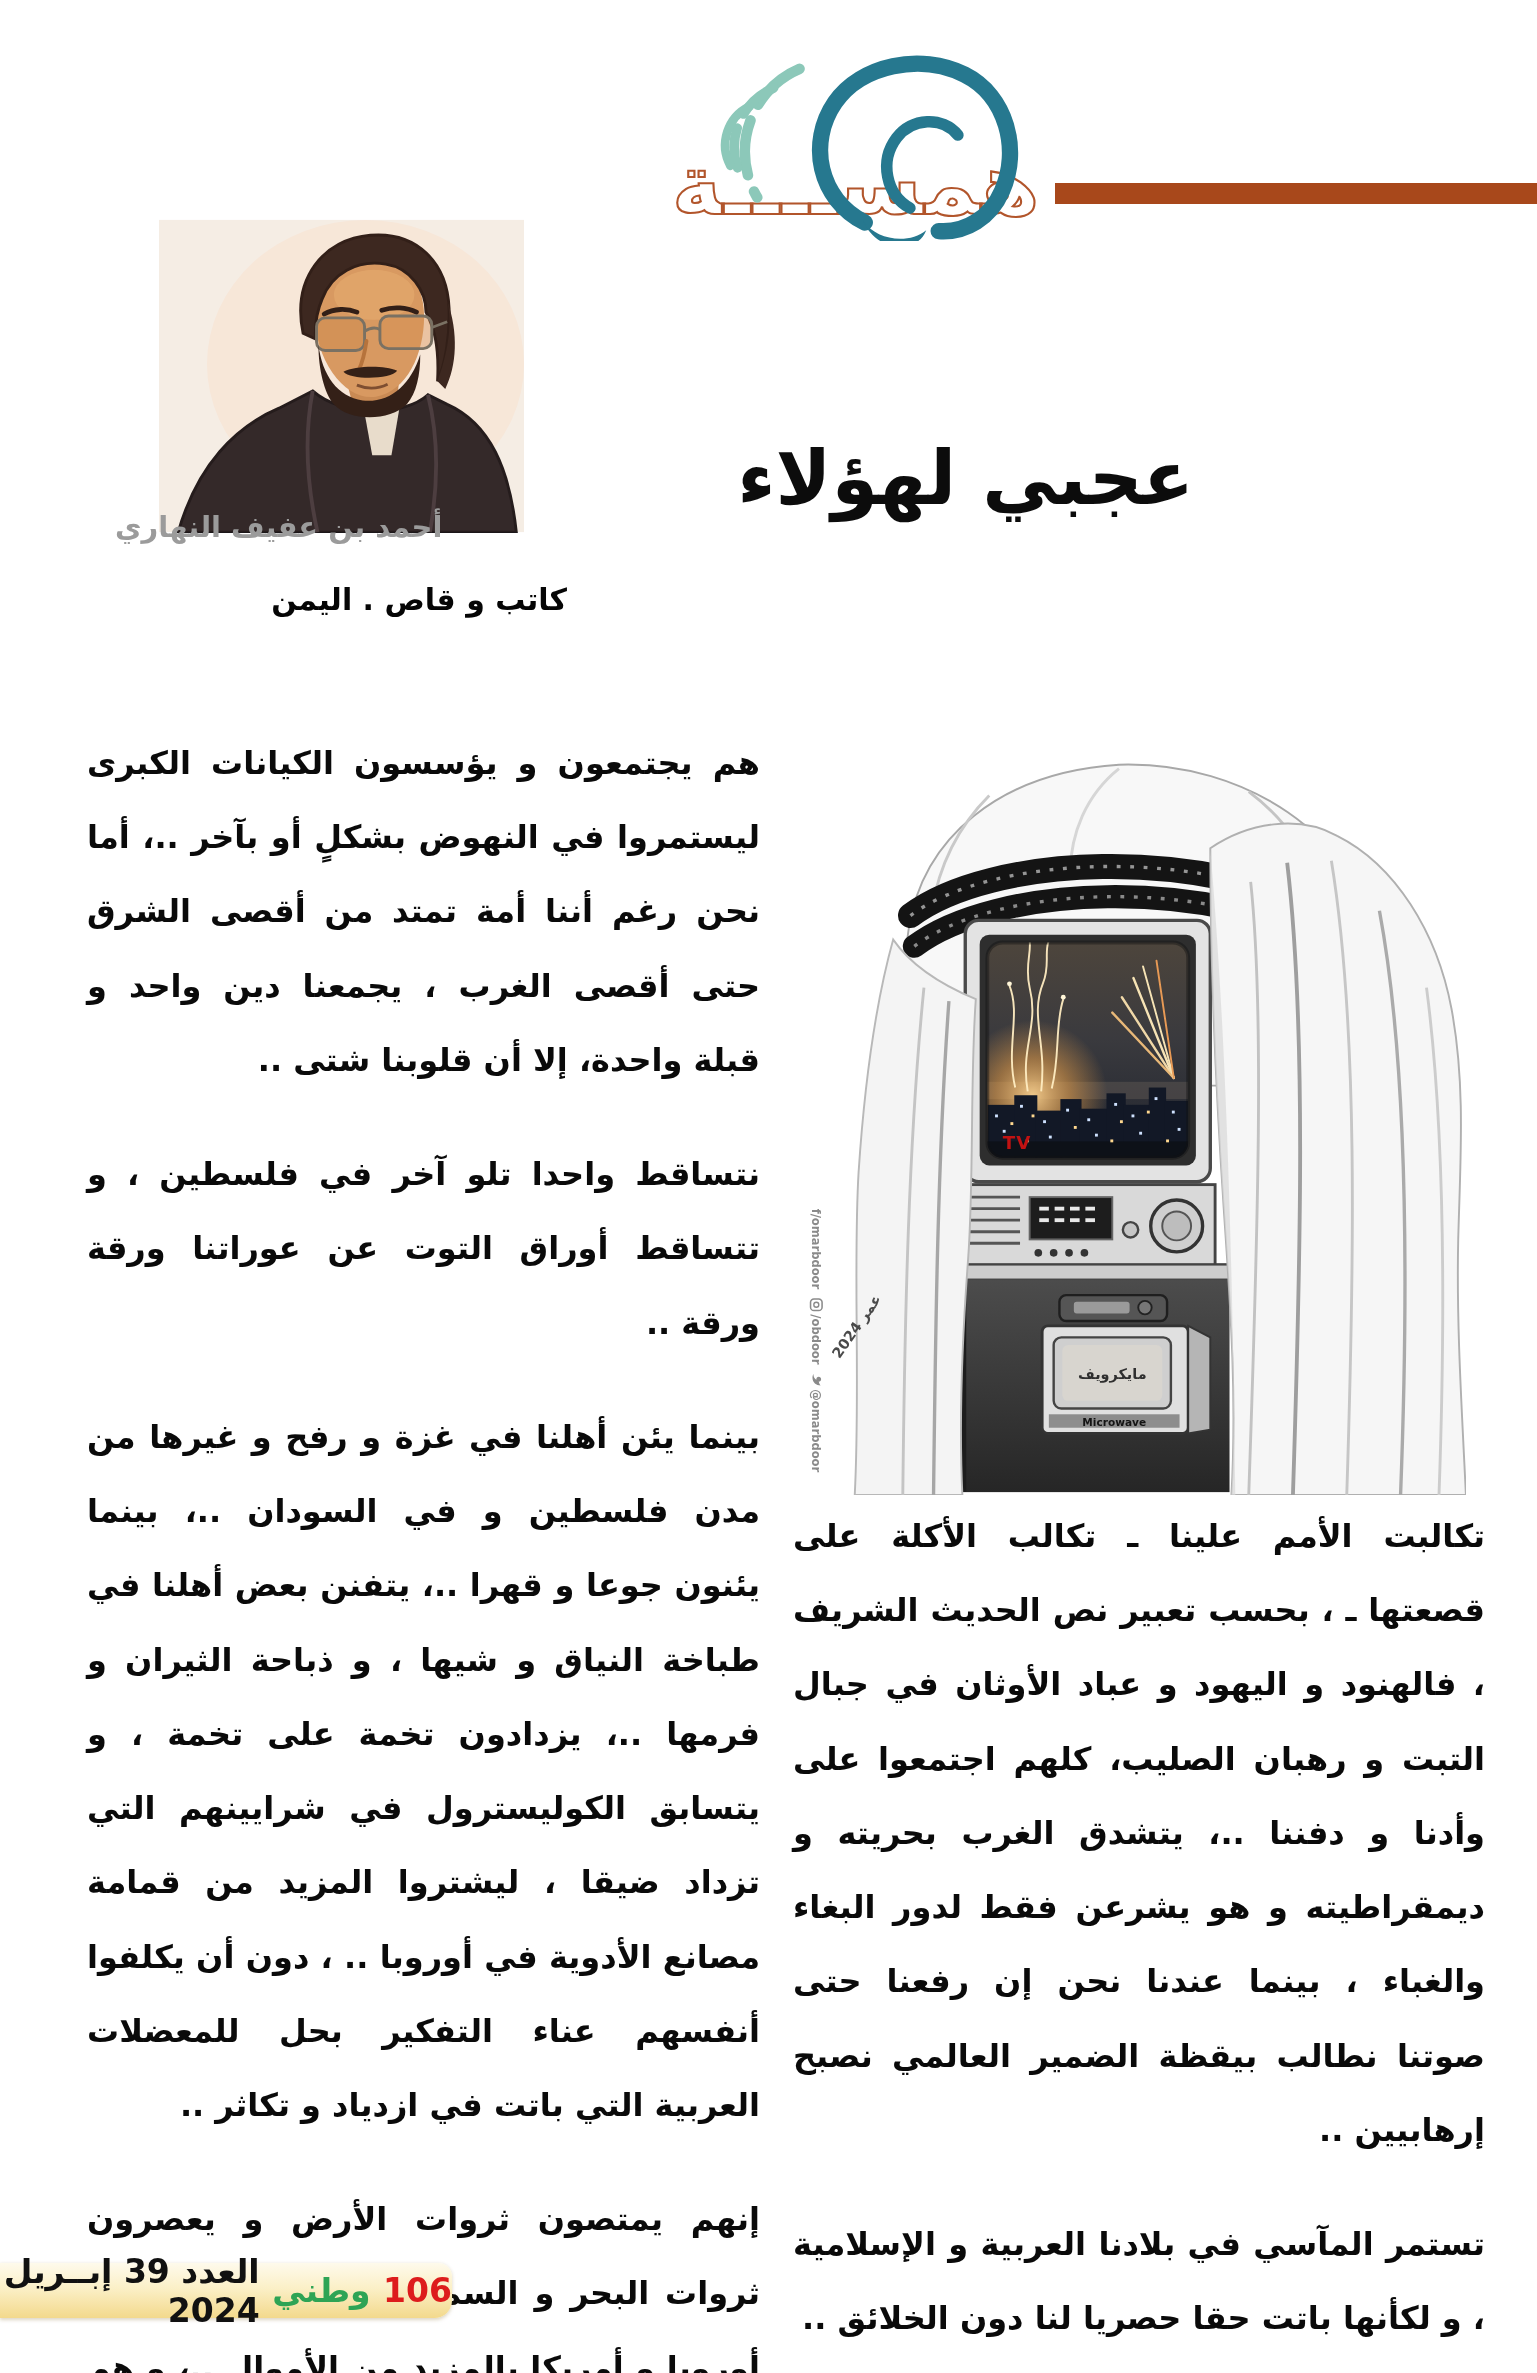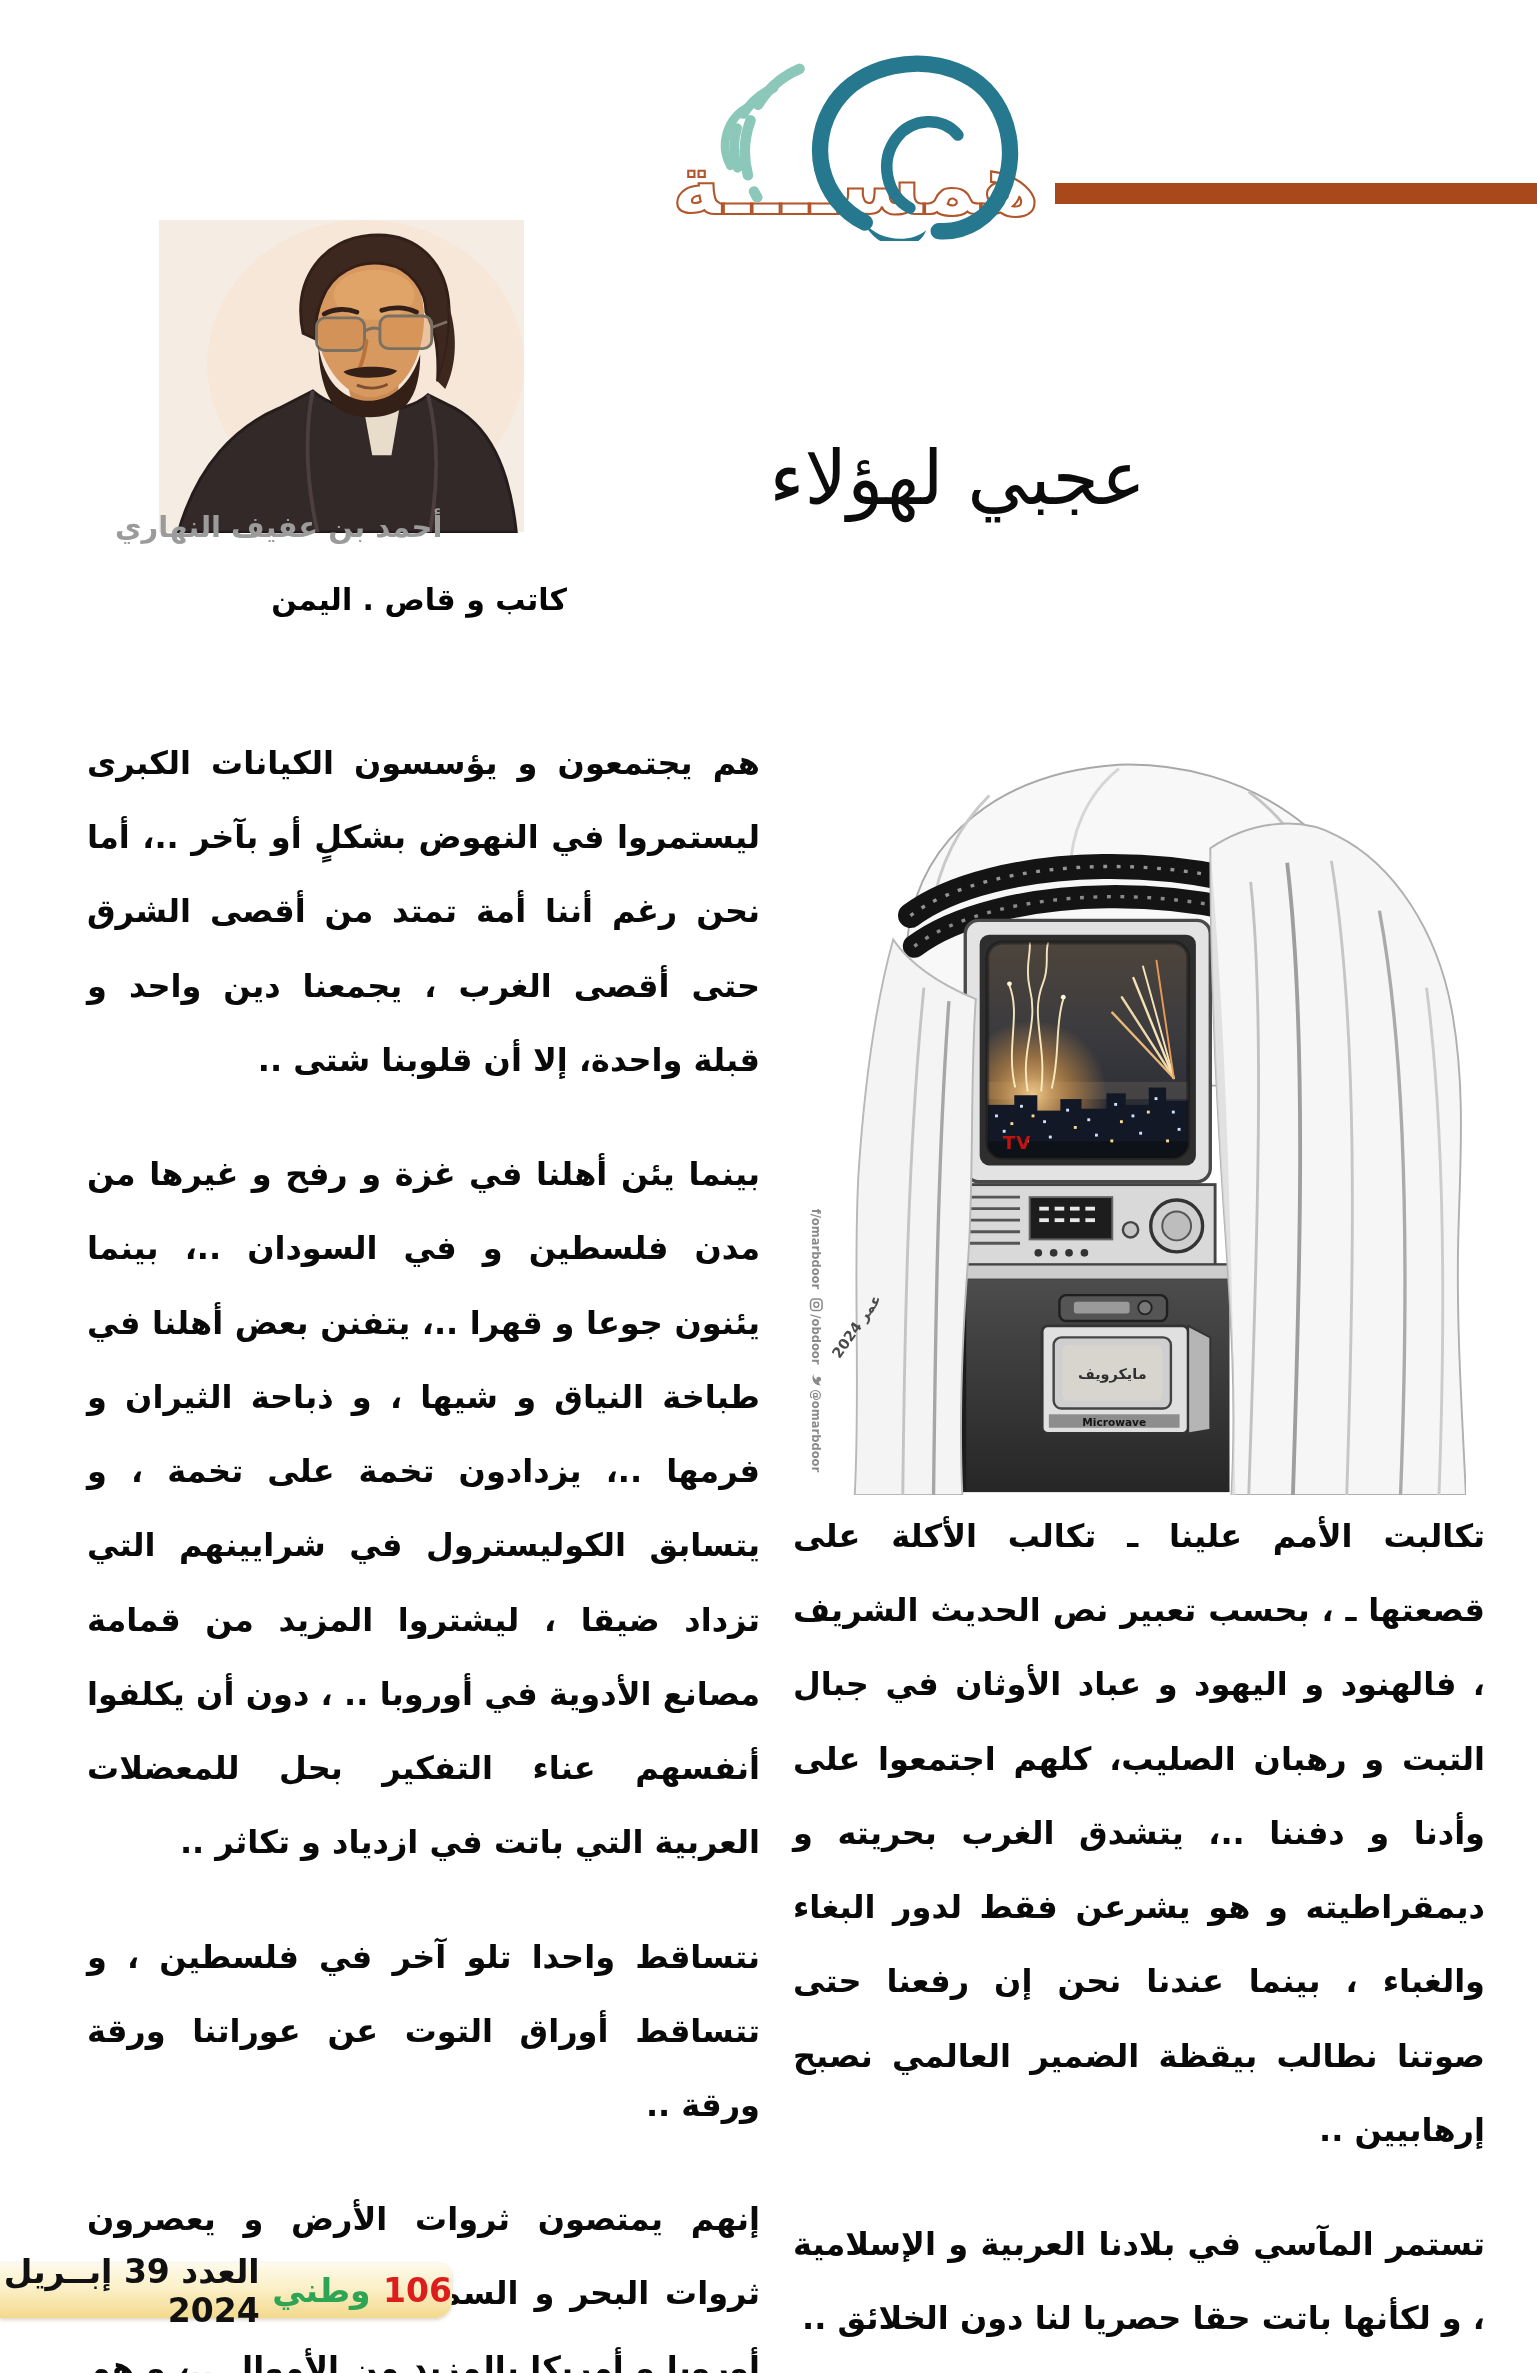--- a/index.html
+++ b/index.html
@@ -16,22 +16,22 @@
   .author-name{
     position:absolute;left:115px;top:510px;width:452px;text-align:left;
     direction:rtl;color:#9b9b9b;font-size:29px;font-weight:bold;
   }
   .author-role{
     position:absolute;left:115px;top:582px;width:452px;text-align:right;
     direction:rtl;color:#050505;font-size:30px;font-weight:bold;
   }
   
   .article-title{
-    position:absolute;left:721px;top:434px;width:473px;text-align:center;
-    direction:rtl;font-size:75px;font-weight:normal;color:#0c0c0c;letter-spacing:1px;
+    position:absolute;left:721px;top:434px;width:473px;
+    direction:rtl;font-size:75px;font-weight:bold;color:#0c0c0c;letter-spacing:1px;
   }
   
   .illustration{position:absolute;left:797px;top:757px;width:669px;height:738px;}
   
   .col{position:absolute;direction:rtl;}
   .col-left{left:72px;top:726px;width:688px;}
   .col-right{left:778px;top:1499px;width:707px;}
   .col p{
     margin:0 0 40px 15px;font-size:32px;font-weight:bold;color:#0a0a0a;
     line-height:2.32;text-align:justify;
@@ -303,22 +303,22 @@
       <g transform="translate(172,-10)">
         <path d="M 0,9 C 3,9 5,8 6,6 C 4,6 3,5 3,3.5 C 3,2 4,1 5.5,1 C 7,1 8,2 8,3.5 C 11,3 12,1.5 12,1.5 C 12,6 9,10 4,10 C 2.5,10 1,9.6 0,9 Z" fill="#8a8a8a"></path>
       </g>
       <text x="188" y="0">@omarbdoor</text>
     </g>
     <text transform="translate(88,564) rotate(-55)" direction="rtl" font-family="DejaVu Sans, sans-serif" font-size="15" font-weight="bold" fill="#4a4a4a">عمر 2024</text>
   </svg>
 
   <div class="col col-left">
     <p>هم يجتمعون و يؤسسون الكيانات الكبرى ليستمروا في النهوض بشكلٍ أو بآخر ..، أما نحن رغم أننا أمة تمتد من أقصى الشرق حتى أقصى الغرب ، يجمعنا دين واحد و قبلة واحدة، إلا أن قلوبنا شتى ..</p>
+    <p>نتساقط واحدا تلو آخر في فلسطين ، و تتساقط أوراق التوت عن عوراتنا ورقة ورقة ..</p>
     <p>بينما يئن أهلنا في غزة و رفح و غيرها من مدن فلسطين و في السودان ..، بينما يئنون جوعا و قهرا ..، يتفنن بعض أهلنا في طباخة النياق و شيها ، و ذباحة الثيران و فرمها ..، يزدادون تخمة على تخمة ، و يتسابق الكوليسترول في شرايينهم التي تزداد ضيقا ، ليشتروا المزيد من قمامة مصانع الأدوية في أوروبا .. ، دون أن يكلفوا أنفسهم عناء التفكير بحل للمعضلات العربية التي باتت في ازدياد و تكاثر ..</p>
-    <p>نتساقط واحدا تلو آخر في فلسطين ، و تتساقط أوراق التوت عن عوراتنا ورقة ورقة ..</p>
     <p>إنهم يمتصون ثروات الأرض و يعصرون ثروات البحر و السماء ، ثم يرفدون خزائن أوروبا و أمريكا بالمزيد من الأموال ..، و هم يراهنون أي ناقة ستكسب السباق .. !!</p>
 
   </div>
 
   <div class="col col-right">
     <p>تكالبت الأمم علينا ـ تكالب الأكلة على قصعتها ـ ، بحسب تعبير نص الحديث الشريف ، فالهنود و اليهود و عباد الأوثان في جبال التبت و رهبان الصليب، كلهم اجتمعوا على وأدنا و دفننا ..، يتشدق الغرب بحريته و ديمقراطيته و هو يشرعن فقط لدور البغاء والغباء ، بينما عندنا نحن إن رفعنا حتى صوتنا نطالب بيقظة الضمير العالمي نصبح إرهابيين ..</p>
     <p>تستمر المآسي في بلادنا العربية و الإسلامية ، و لكأنها باتت حقا حصريا لنا دون الخلائق ..</p>
   </div>
 
   <div class="footer-bar">

